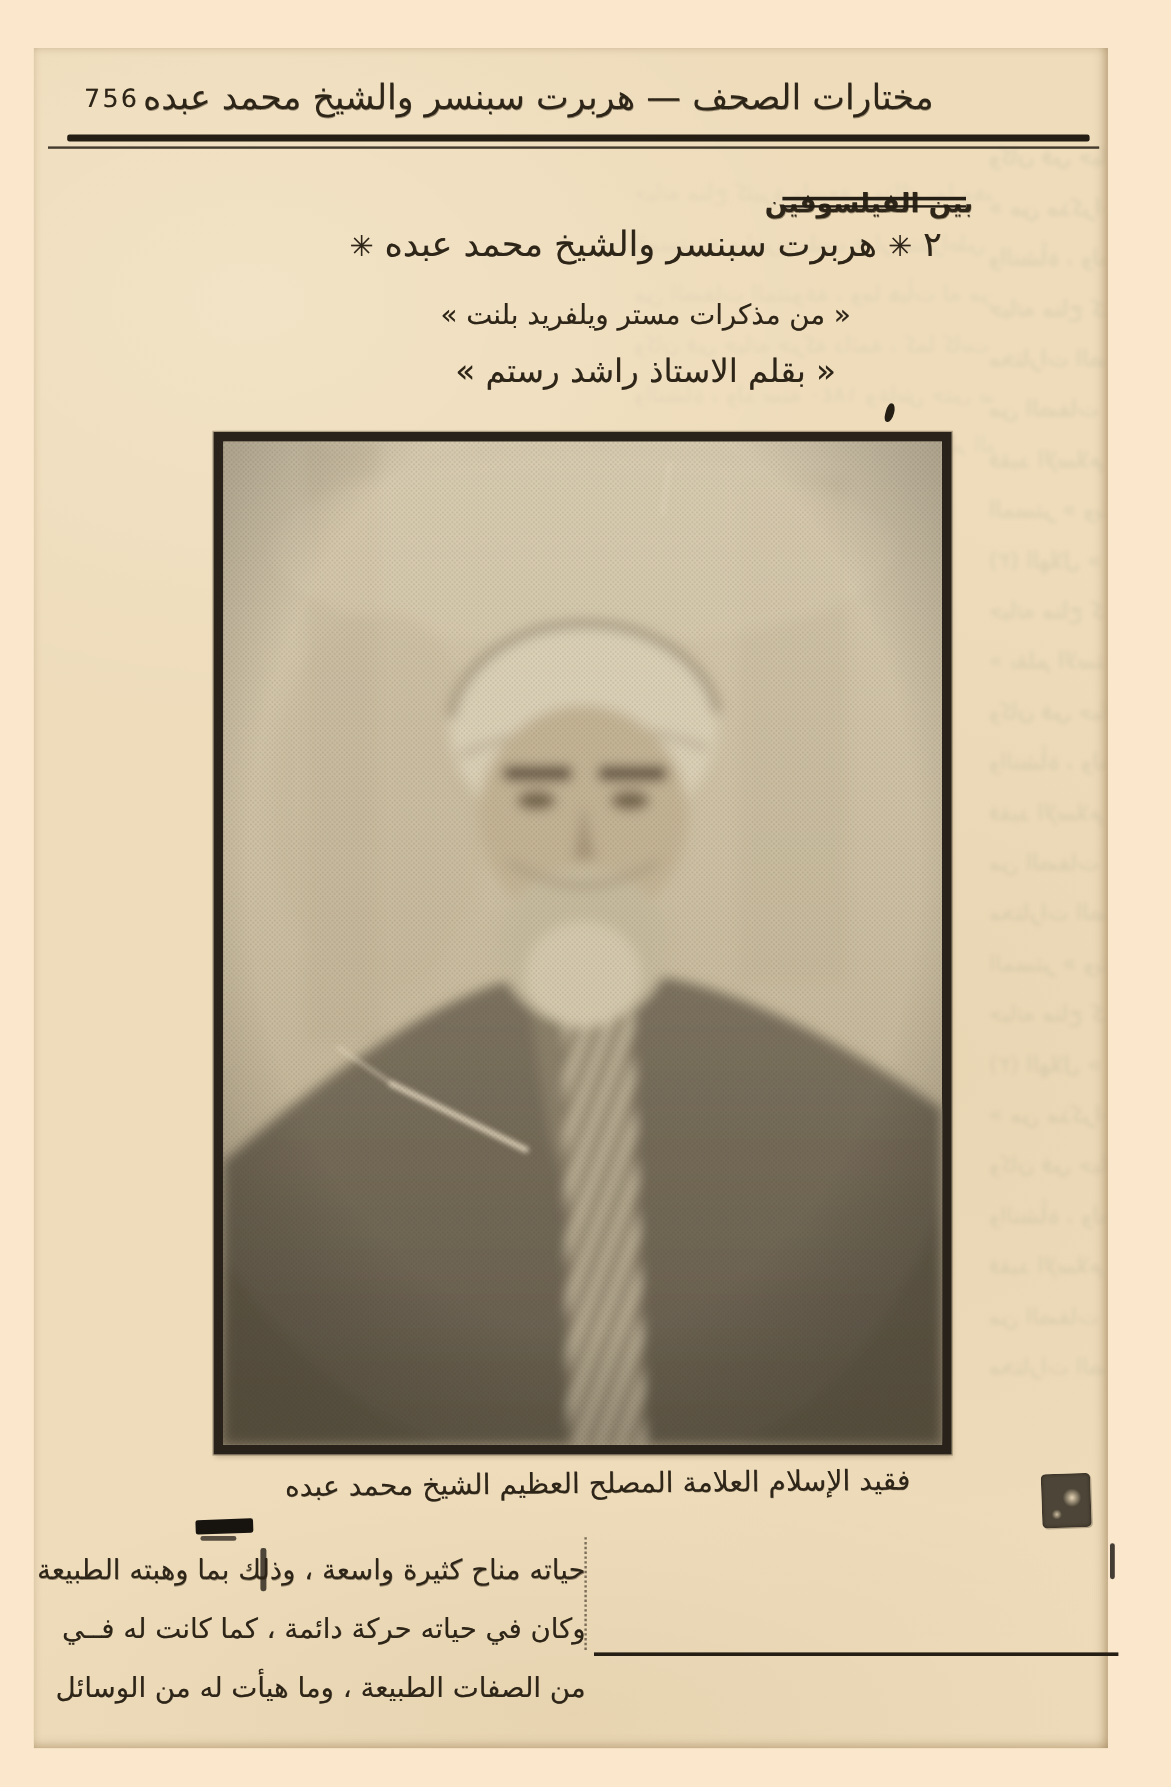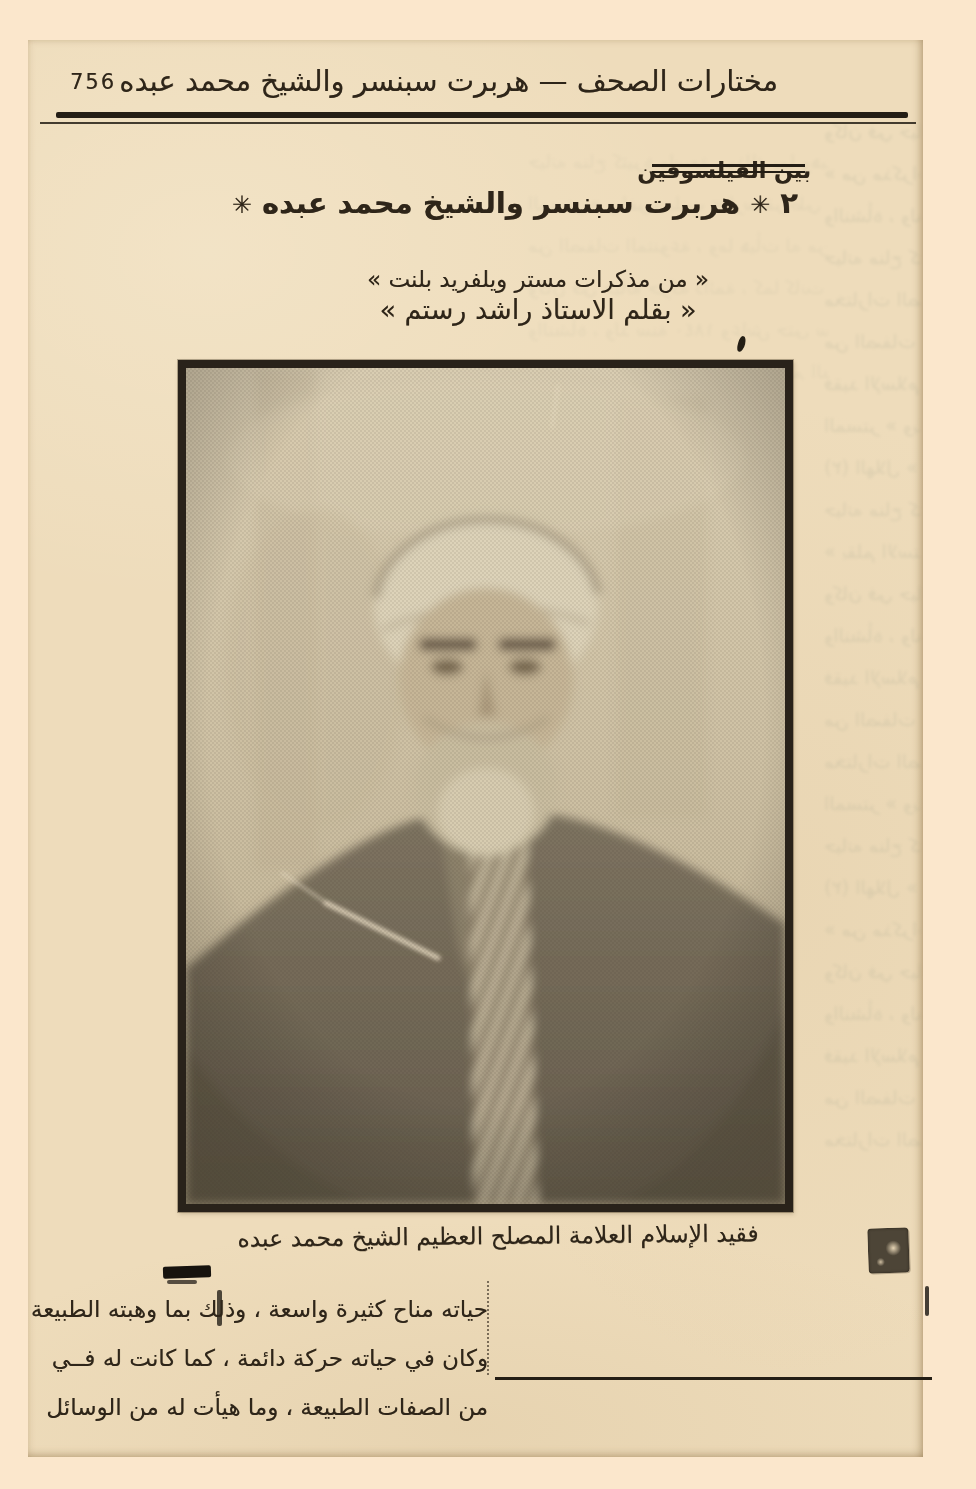--- a/index.html
+++ b/index.html
@@ -108,28 +108,28 @@
   <div class="abs ink nowrap" style="left:42px;top:30px;font-size:21px;letter-spacing:2px;">756</div>
 
   <div class="abs ink rtl nowrap center" style="left:330px;top:24px;width:420px;font-size:29px;">مختارات الصحف — هربرت سبنسر والشيخ محمد عبده</div>
 
   <div class="abs bar" style="left:28px;top:72px;width:852px;height:6px;border-radius:2px;"></div>
   <div class="abs bar" style="left:12px;top:82px;width:876px;height:2px;opacity:.85;"></div>
 
   <div class="abs ink rtl nowrap" style="right:112px;top:86px;font-size:22px;font-weight:bold;margin-top:32px;">بين الفيلسوفين</div>
   <div class="abs dbl-underline" style="left:624px;top:124px;width:153px;"></div>
 
-  <div class="abs ink rtl nowrap center" style="left:250px;top:146px;width:520px;font-size:29px;font-weight:bold;">
+  <div class="abs ink rtl nowrap center" style="left:250px;top:146px;width:520px;font-size:29px;font-weight:normal;">
     <span>٢</span>
     <span style="font-size:24px;">✳</span>
     <span>هربرت سبنسر والشيخ محمد عبده</span>
     <span style="font-size:24px;">✳</span>
   </div>
 
-  <div class="abs ink rtl nowrap center" style="left:290px;top:210px;width:440px;font-size:23px;margin-top:16px;">« من مذكرات مستر ويلفريد بلنت »</div>
+  <div class="abs ink rtl nowrap center" style="left:290px;top:210px;width:440px;font-size:23px;">« من مذكرات مستر ويلفريد بلنت »</div>
 
   <div class="abs ink rtl nowrap center" style="left:290px;top:254px;width:440px;font-size:27px;">« بقلم الاستاذ راشد رستم »</div>
 
   <div class="abs comma-mark" style="left:710px;top:296px;"></div>
 
   <div class="abs photo-frame">
     <svg viewBox="0 0 599 836" preserveAspectRatio="none">
       <defs>
         <filter id="soft" x="-20%" y="-20%" width="140%" height="140%">
             <feGaussianBlur stdDeviation="5"></feGaussianBlur>

